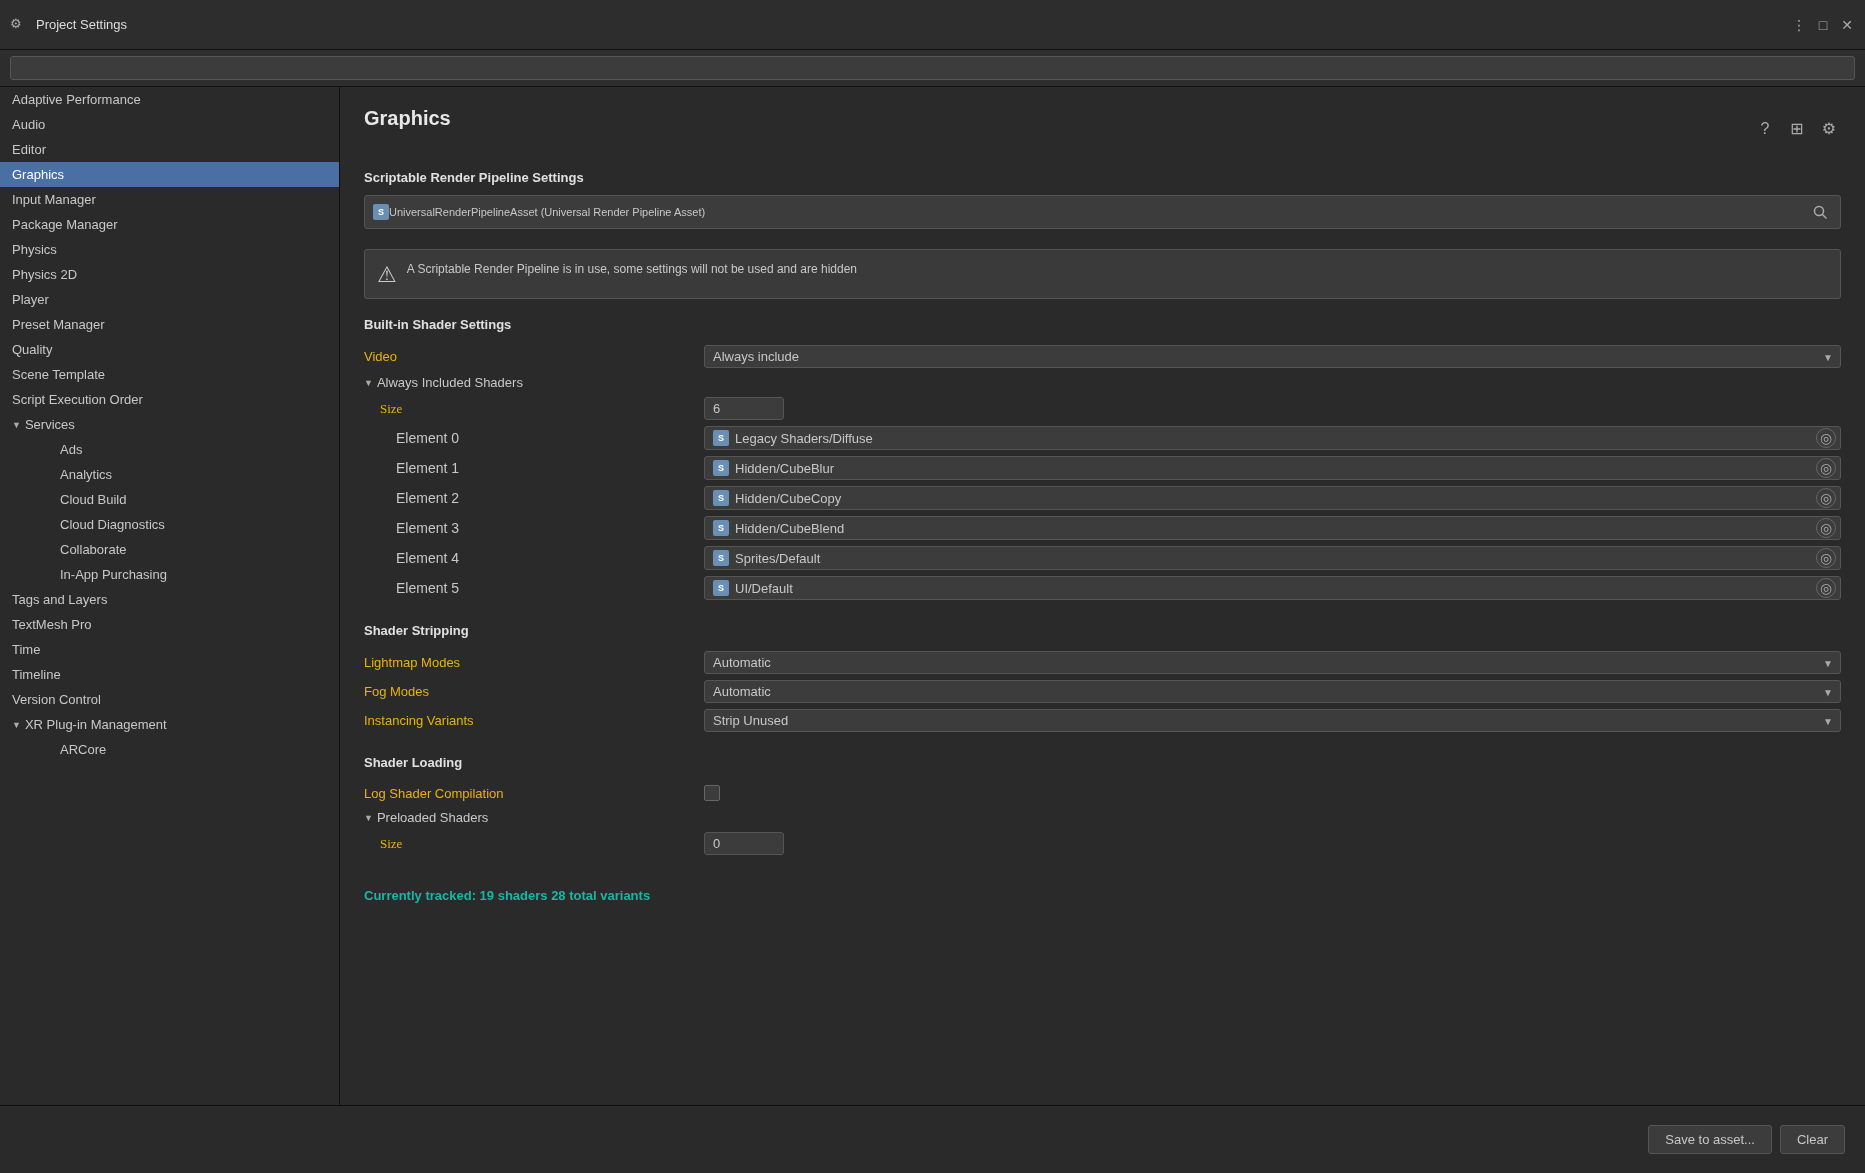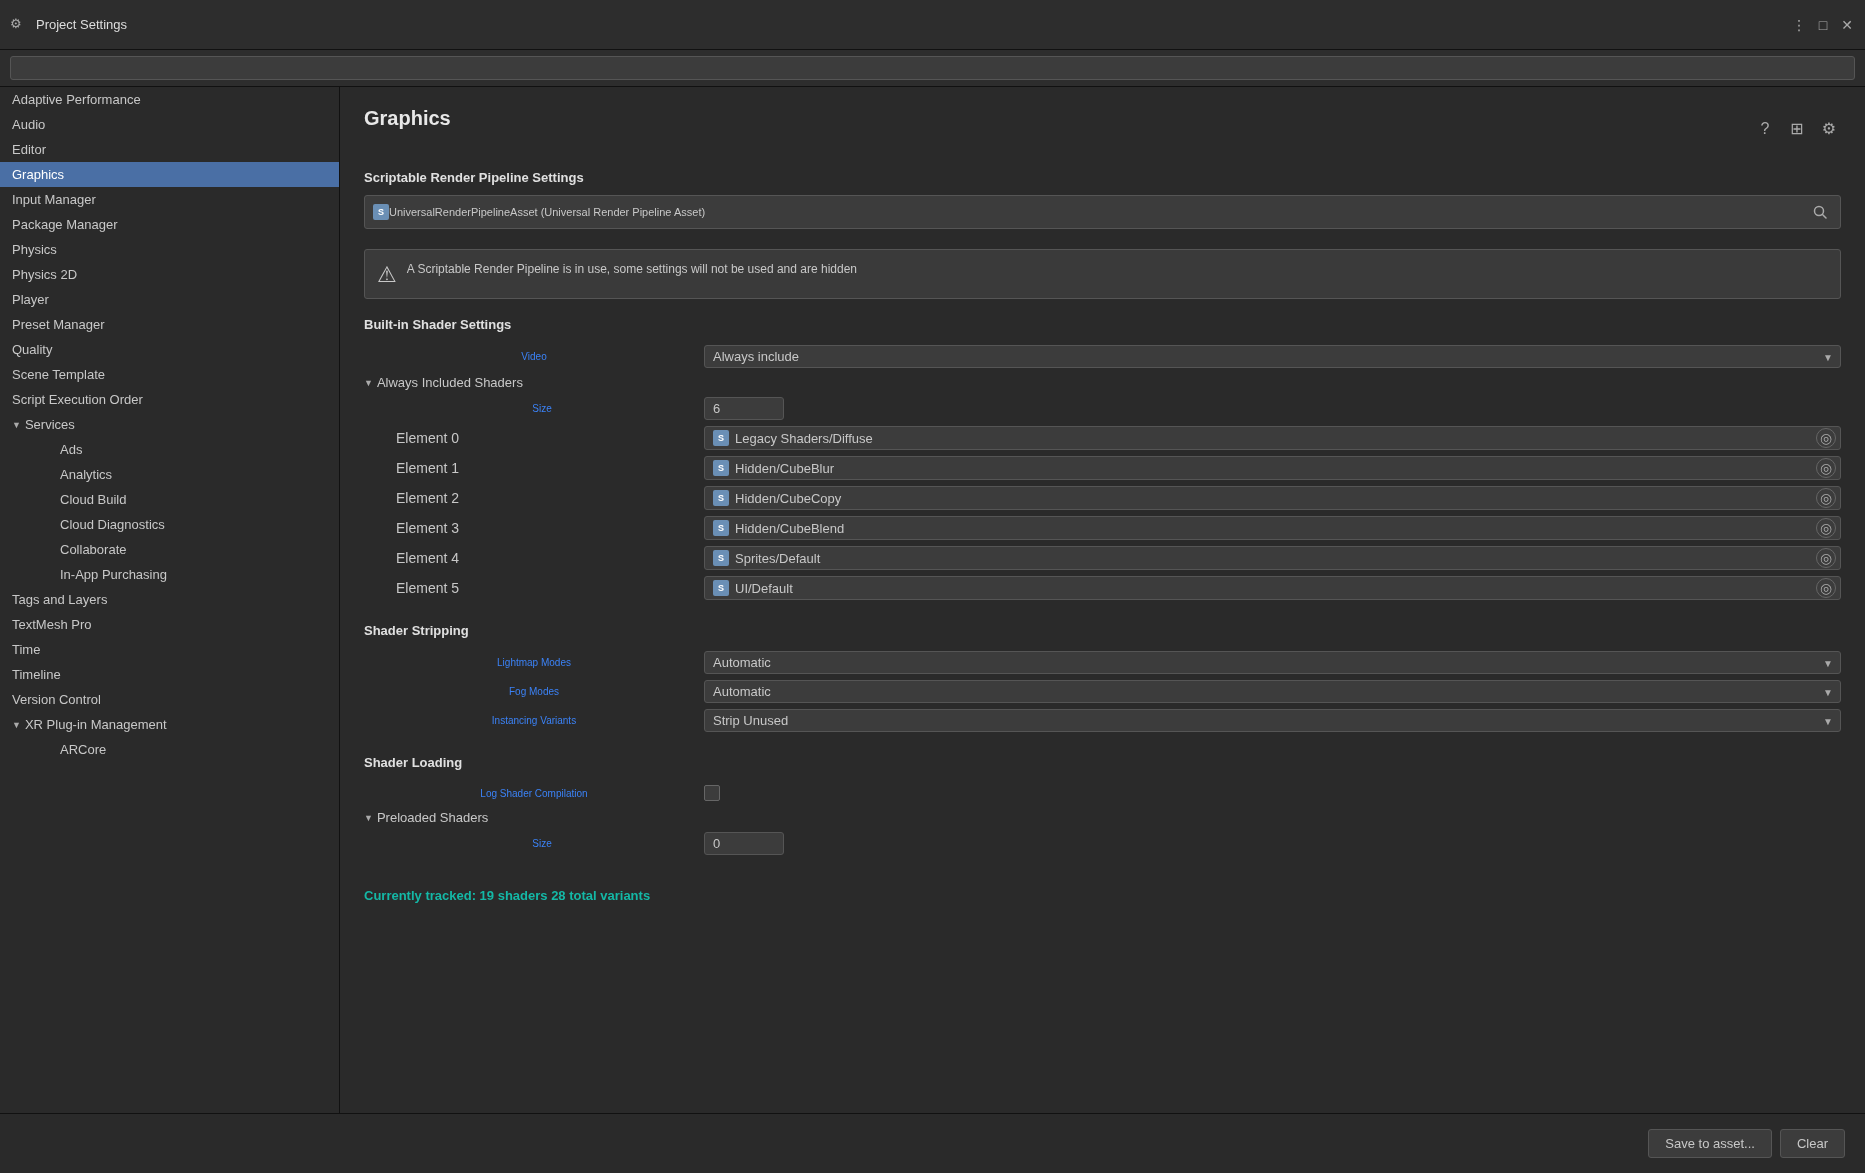--- a/index.html
+++ b/index.html
@@ -214,28 +214,28 @@
 
     .row {
       display: flex;
       align-items: center;
       padding: 3px 0;
       min-height: 26px;
     }
 
     .row-label {
       width: 340px;
-      color: #3b82f6;
-      font-size: 10px;
+      color: #eab308;
+      font-size: 13px;
       flex-shrink: 0;
-      text-align: center;
     }
 
     .row-label.indent1 {
       padding-left: 16px;
+      font-family: Liberation Serif, serif;
     }
 
     .row-value {
       flex: 1;
     }
 
     .dropdown {
       width: 100%;
       background: #3c3c3c;
       border: 1px solid #555;
@@ -356,21 +356,21 @@
       color: #aaa;
       font-size: 9px;
       margin-right: 4px;
     }
 
     .status-bar {
       position: fixed;
       bottom: 0;
       left: 0;
       right: 0;
-      height: 60px;
+      height: 68px;
       background: #2a2a2a;
       border-top: 1px solid #111;
       display: flex;
       align-items: center;
       padding: 4px 20px;
       justify-content: space-between;
     }
 
     .status-text {
       color: #14b8a6;

